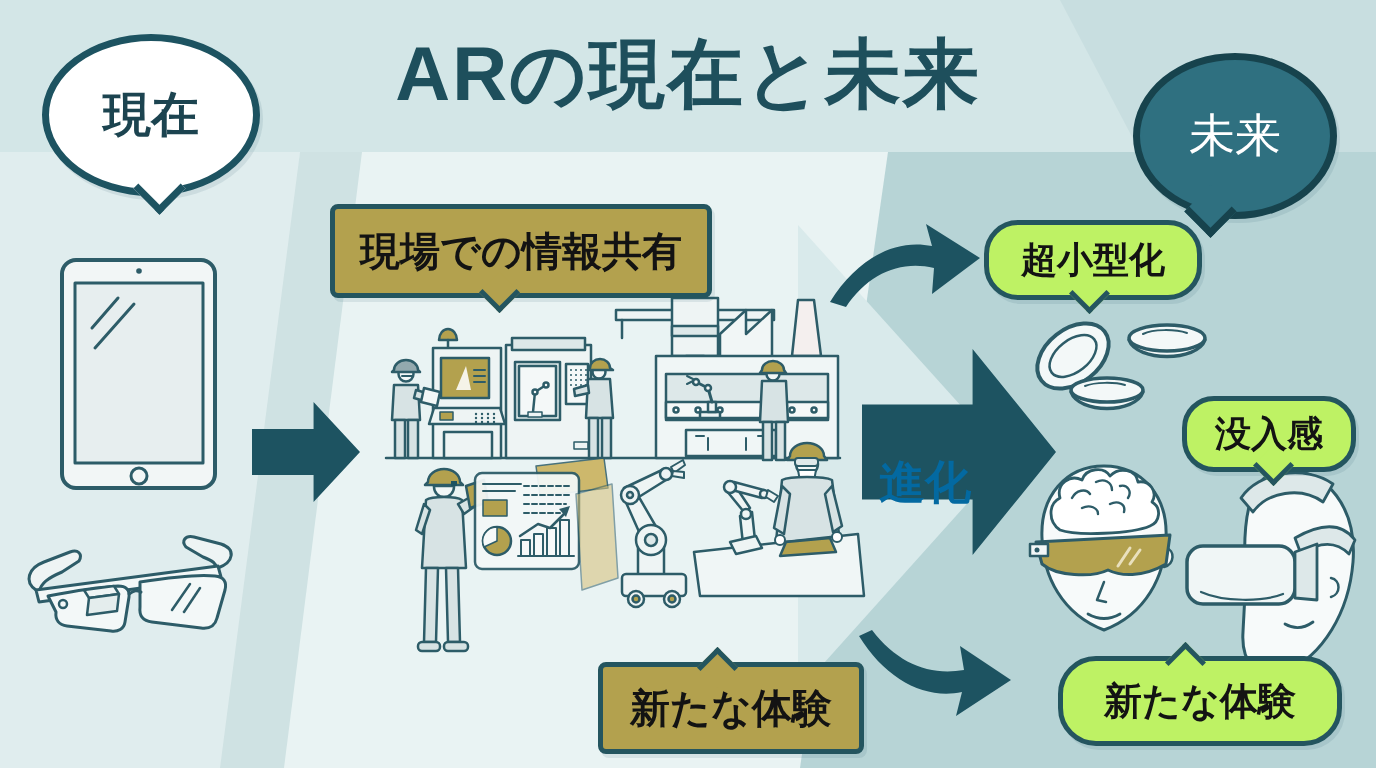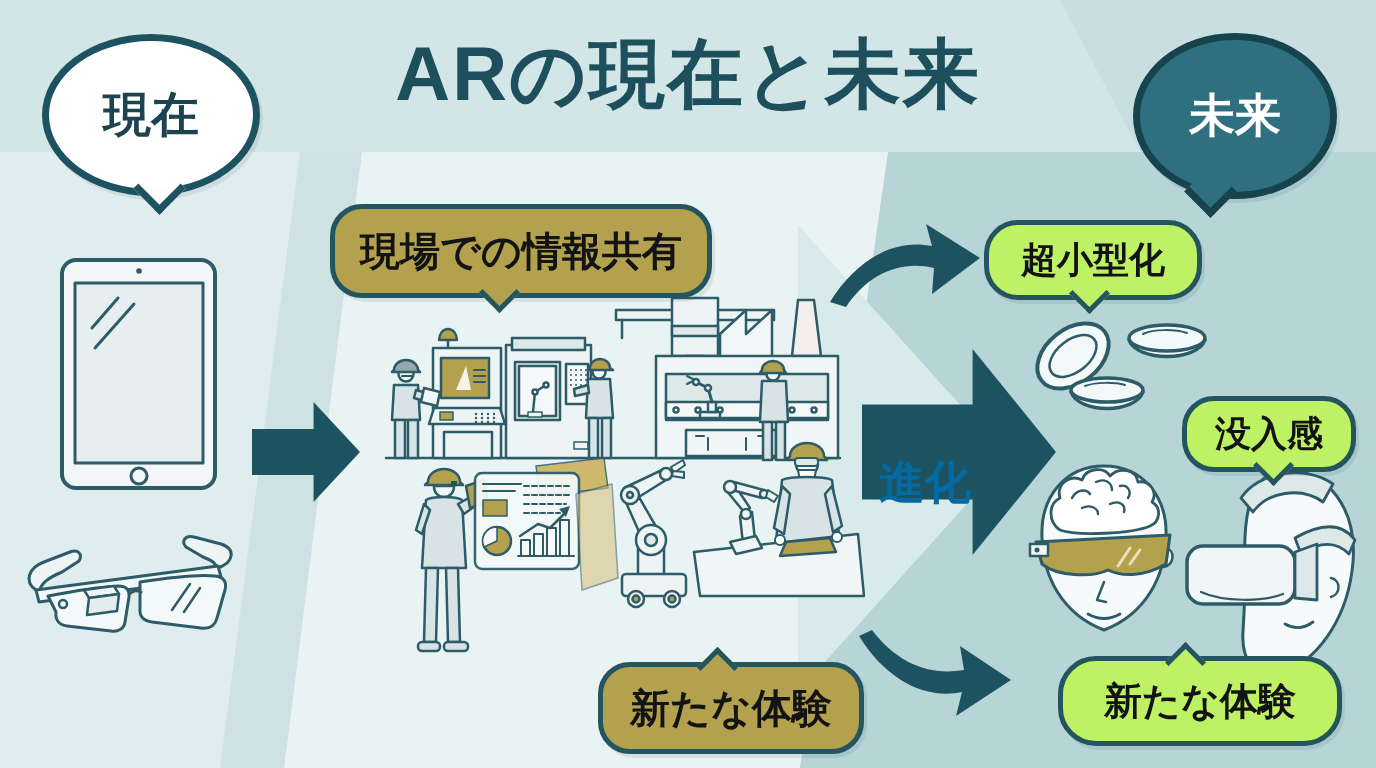--- a/index.html
+++ b/index.html
@@ -18,23 +18,23 @@
   .title{left:0;top:24px;width:100%;text-align:center;font-size:76px;font-weight:800;
          color:#1e4f5c;letter-spacing:2px;z-index:3;}
 
   
   .bubble{display:flex;align-items:center;justify-content:center;z-index:4;
           box-shadow:3px 4px 0 rgba(31,83,96,.10);}
   .bubble .txt{position:relative;z-index:2;}
   .ellipse{border-radius:50%;}
   .present{left:42px;top:34px;width:204px;height:148px;background:#ffffff;
            border:7px solid var(--dark-teal);color:#1c4450;font-size:48px;font-weight:700;}
-  .future{left:1133px;top:33px;width:190px;height:152px;background:var(--future-fill);
-          border:7px solid var(--future-border);color:#ffffff;font-size:46px;font-weight:700;justify-content:center;}
-  .label{border-radius:32px;font-weight:800;color:#131313;}
+  .future{left:1133px;top:53px;width:190px;height:152px;background:var(--future-fill);
+          border:7px solid var(--future-border);color:#ffffff;font-size:46px;font-weight:400;justify-content:center;}
+  .label{border-radius:8px;font-weight:800;color:#131313;}
   .olab{background:var(--olive);border:5px solid var(--label-border);}
   .wlab{background:#bef264;border:5px solid var(--label-border);}
   .info{left:330px;top:204px;width:372px;height:84px;font-size:40px;}
   .work{left:598px;top:662px;width:256px;height:82px;font-size:40px;}
   .mini{left:984px;top:220px;width:208px;height:70px;font-size:36px;border-radius:34px;}
   .immr{left:1182px;top:396px;width:164px;height:66px;font-size:36px;border-radius:32px;}
   .newx{left:1058px;top:656px;width:274px;height:80px;font-size:38px;border-radius:38px;}
 
   .tail{position:absolute;background:inherit;transform:rotate(45deg);z-index:1;}
   .t-down{border-right:5px solid var(--label-border);border-bottom:5px solid var(--label-border);}

